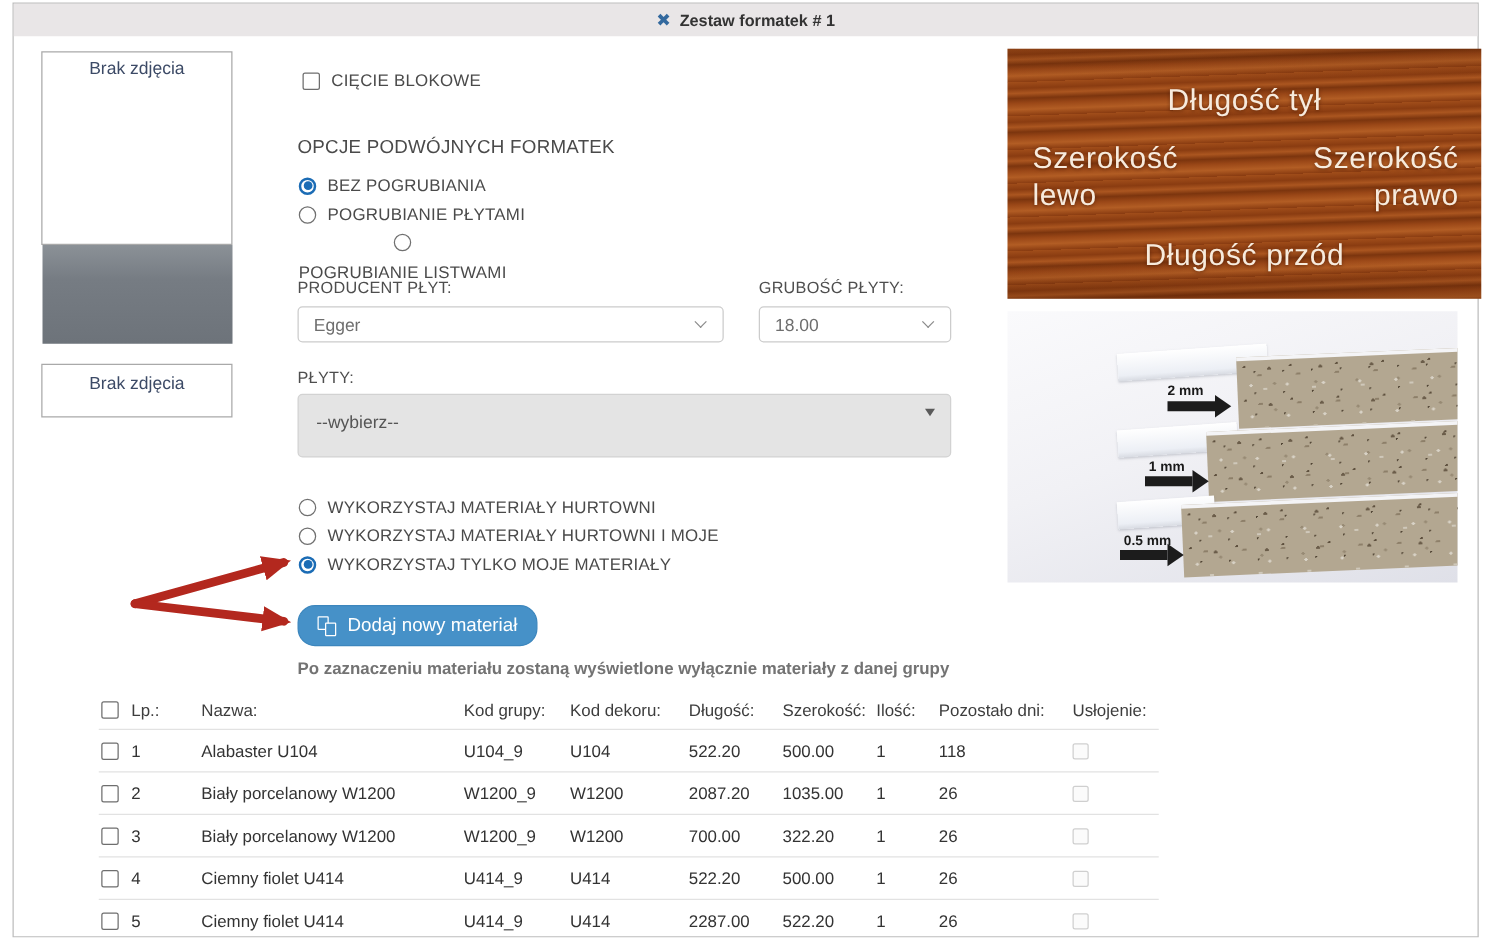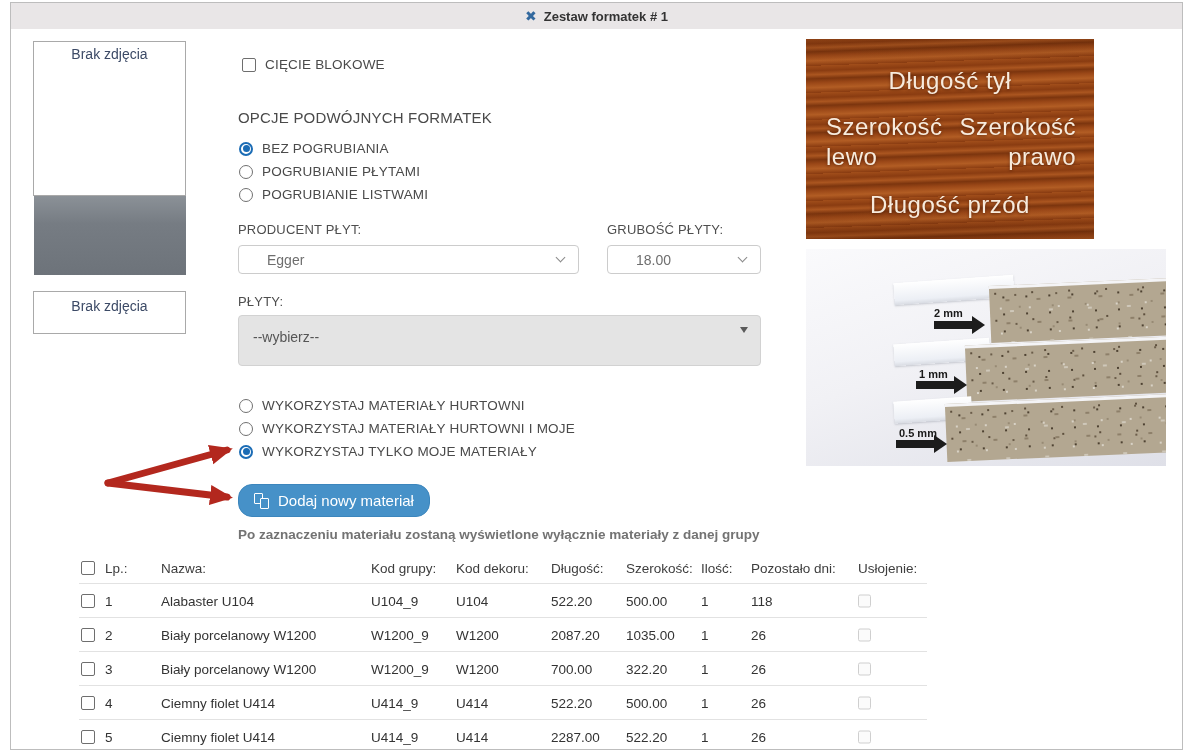--- a/index.html
+++ b/index.html
@@ -25,21 +25,21 @@
   .lbl { position:absolute; font-size:13px; color:#4e4e4e; letter-spacing:.2px; }
   .opt-row { position:absolute; display:flex; align-items:center; gap:9px;
              font-size:13.5px; color:#4a4a4a; letter-spacing:.2px; }
   .cb { width:14px; height:14px; border:1.5px solid #6e6e6e; border-radius:2px; background:#fff; flex:0 0 auto; }
   .radio { width:14px; height:14px; border:1.5px solid #707070; border-radius:50%; background:#fff; flex:0 0 auto; position:relative; }
   .radio.sel { border:2px solid #1b6cb5; }
   .radio.sel::after { content:""; position:absolute; left:50%; top:50%; width:7px; height:7px;
              margin:-3.5px 0 0 -3.5px; border-radius:50%; background:#1b6cb5; }
   .sel-box { position:absolute; height:29px; border:1px solid #cccccc; border-radius:4px; background:#fff;
              display:flex; align-items:center; justify-content:space-between;
-             padding:0 14px 0 28px; font-size:14px; color:#6e6e6e; cursor:pointer; }
+             padding:0 14px 0 12px; font-size:14px; color:#6e6e6e; cursor:pointer; }
   .chev { width:7px; height:7px; border-right:1.8px solid #8a8a8a; border-bottom:1.8px solid #8a8a8a;
              transform:rotate(45deg); margin-top:-4px; }
   .sel-big { position:absolute; height:51px; border:1px solid #d2d2d2; border-radius:4px;
              background:#e4e4e4; font-size:14px; color:#555; padding:13px 0 0 14px; }
   .tri-down { position:absolute; right:12px; top:11px; width:0; height:0;
              border-left:4.5px solid transparent; border-right:4.5px solid transparent;
              border-top:6px solid #5a5a5a; }
 
   .btn-blue { position:absolute; display:flex; align-items:center; gap:9px; height:33px;
              padding:0 15px; background:#4691c8; border:1px solid #3c86bd; border-radius:4px;
@@ -61,21 +61,21 @@
   .cb-dis { position:absolute; top:50%; transform:translateY(-50%); width:13px; height:13px;
           border:1px solid #cfcfcf; border-radius:2px; background:#fbfbfb; }
   .c-cb{left:2px;} .c-lp{left:26px;} .c-nazwa{left:82px;} .c-kgrupy{left:292px;}
   .c-kdekoru{left:377px;} .c-dl{left:472px;} .c-sz{left:547px;} .c-il{left:622px;}
   .c-poz{left:672px;} .c-usl{left:779px;}
 
   
   .red-arrows { position:absolute; left:88px; top:428px; width:160px; height:92px; pointer-events:none; }
 
   
-  .wood { position:absolute; left:795px; top:36px; width:288px; height:200px; overflow:hidden;
+  .wood { position:absolute; left:795px; top:36px; width:379px; height:200px; overflow:hidden;
           background:
             linear-gradient(180deg, rgba(60,20,0,.18) 0%, rgba(0,0,0,0) 12%, rgba(0,0,0,0) 85%, rgba(60,20,0,.22) 100%),
             repeating-linear-gradient(178deg,#a04d1a 0px,#8a3c11 5px,#ab5620 9px,#7c350e 13px,#9a4717 17px,#b25d24 22px,#8a3c11 27px);
           color:#f7ebdd; }
   .wood .w-lab { position:absolute; font-size:24px; letter-spacing:.5px;
           text-shadow:0 1px 3px rgba(60,20,0,.55); }
   .w-top { left:0; right:0; top:28px; text-align:center; }
   .w-left { left:20px; top:73px; line-height:30px; text-align:left; }
   .w-right { right:18px; top:73px; line-height:30px; text-align:right; }
   .w-bottom { left:0; right:0; top:152px; text-align:center; }
@@ -128,21 +128,21 @@
     <div class="lbl" style="left:227px; top:106px; font-size:15px; color:#4a4a4a;">OPCJE PODWÓJNYCH FORMATEK</div>
 
     <div class="opt-row" style="left:228px; top:138px;">
       <span class="radio sel"></span>
       <span>BEZ POGRUBIANIA</span>
     </div>
     <div class="opt-row" style="left:228px; top:161px;">
       <span class="radio"></span>
       <span>POGRUBIANIE PŁYTAMI</span>
     </div>
-    <div class="opt-row" style="left:228px; top:184px;">
+    <div class="opt-row" style="left:228px; top:184px;flex-direction:column;">
       <span class="radio"></span>
       <span>POGRUBIANIE LISTWAMI</span>
     </div>
 
     <div class="lbl" style="left:227px; top:219px;">PRODUCENT PŁYT:</div>
     <div class="sel-box" style="left:227px; top:242px; width:341px;">
       <span>Egger</span>
       <span class="chev"></span>
     </div>
 

